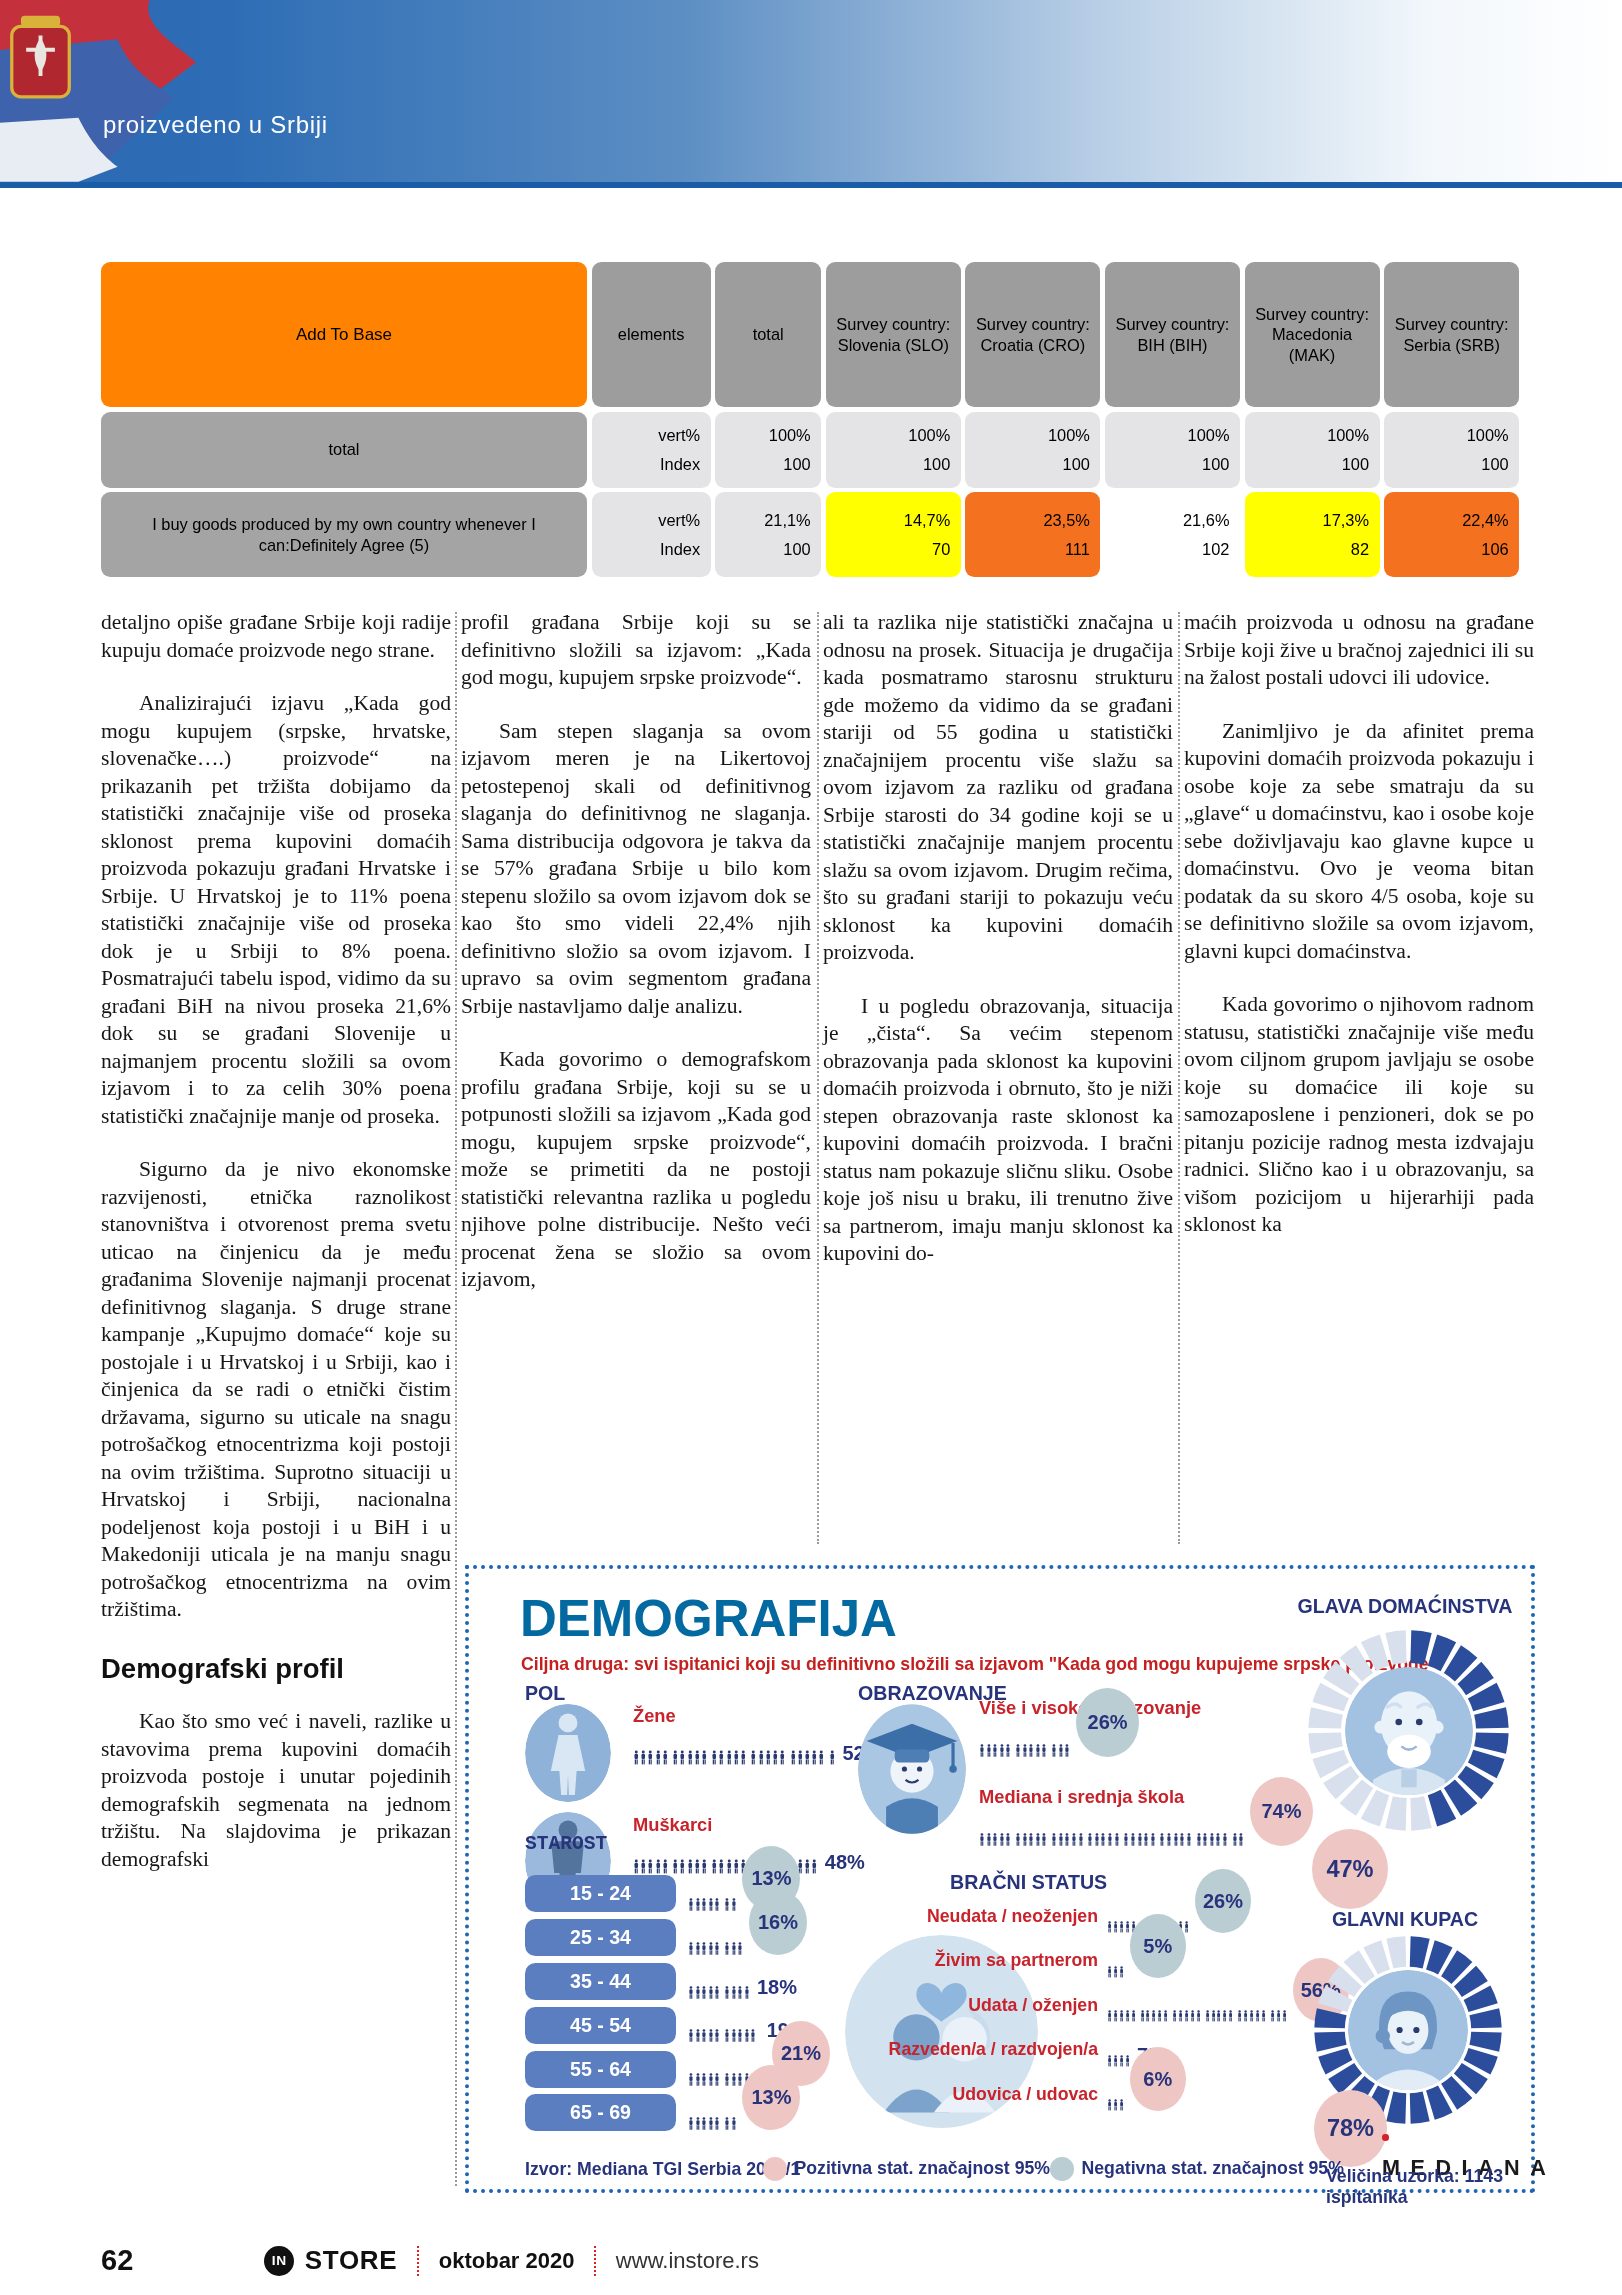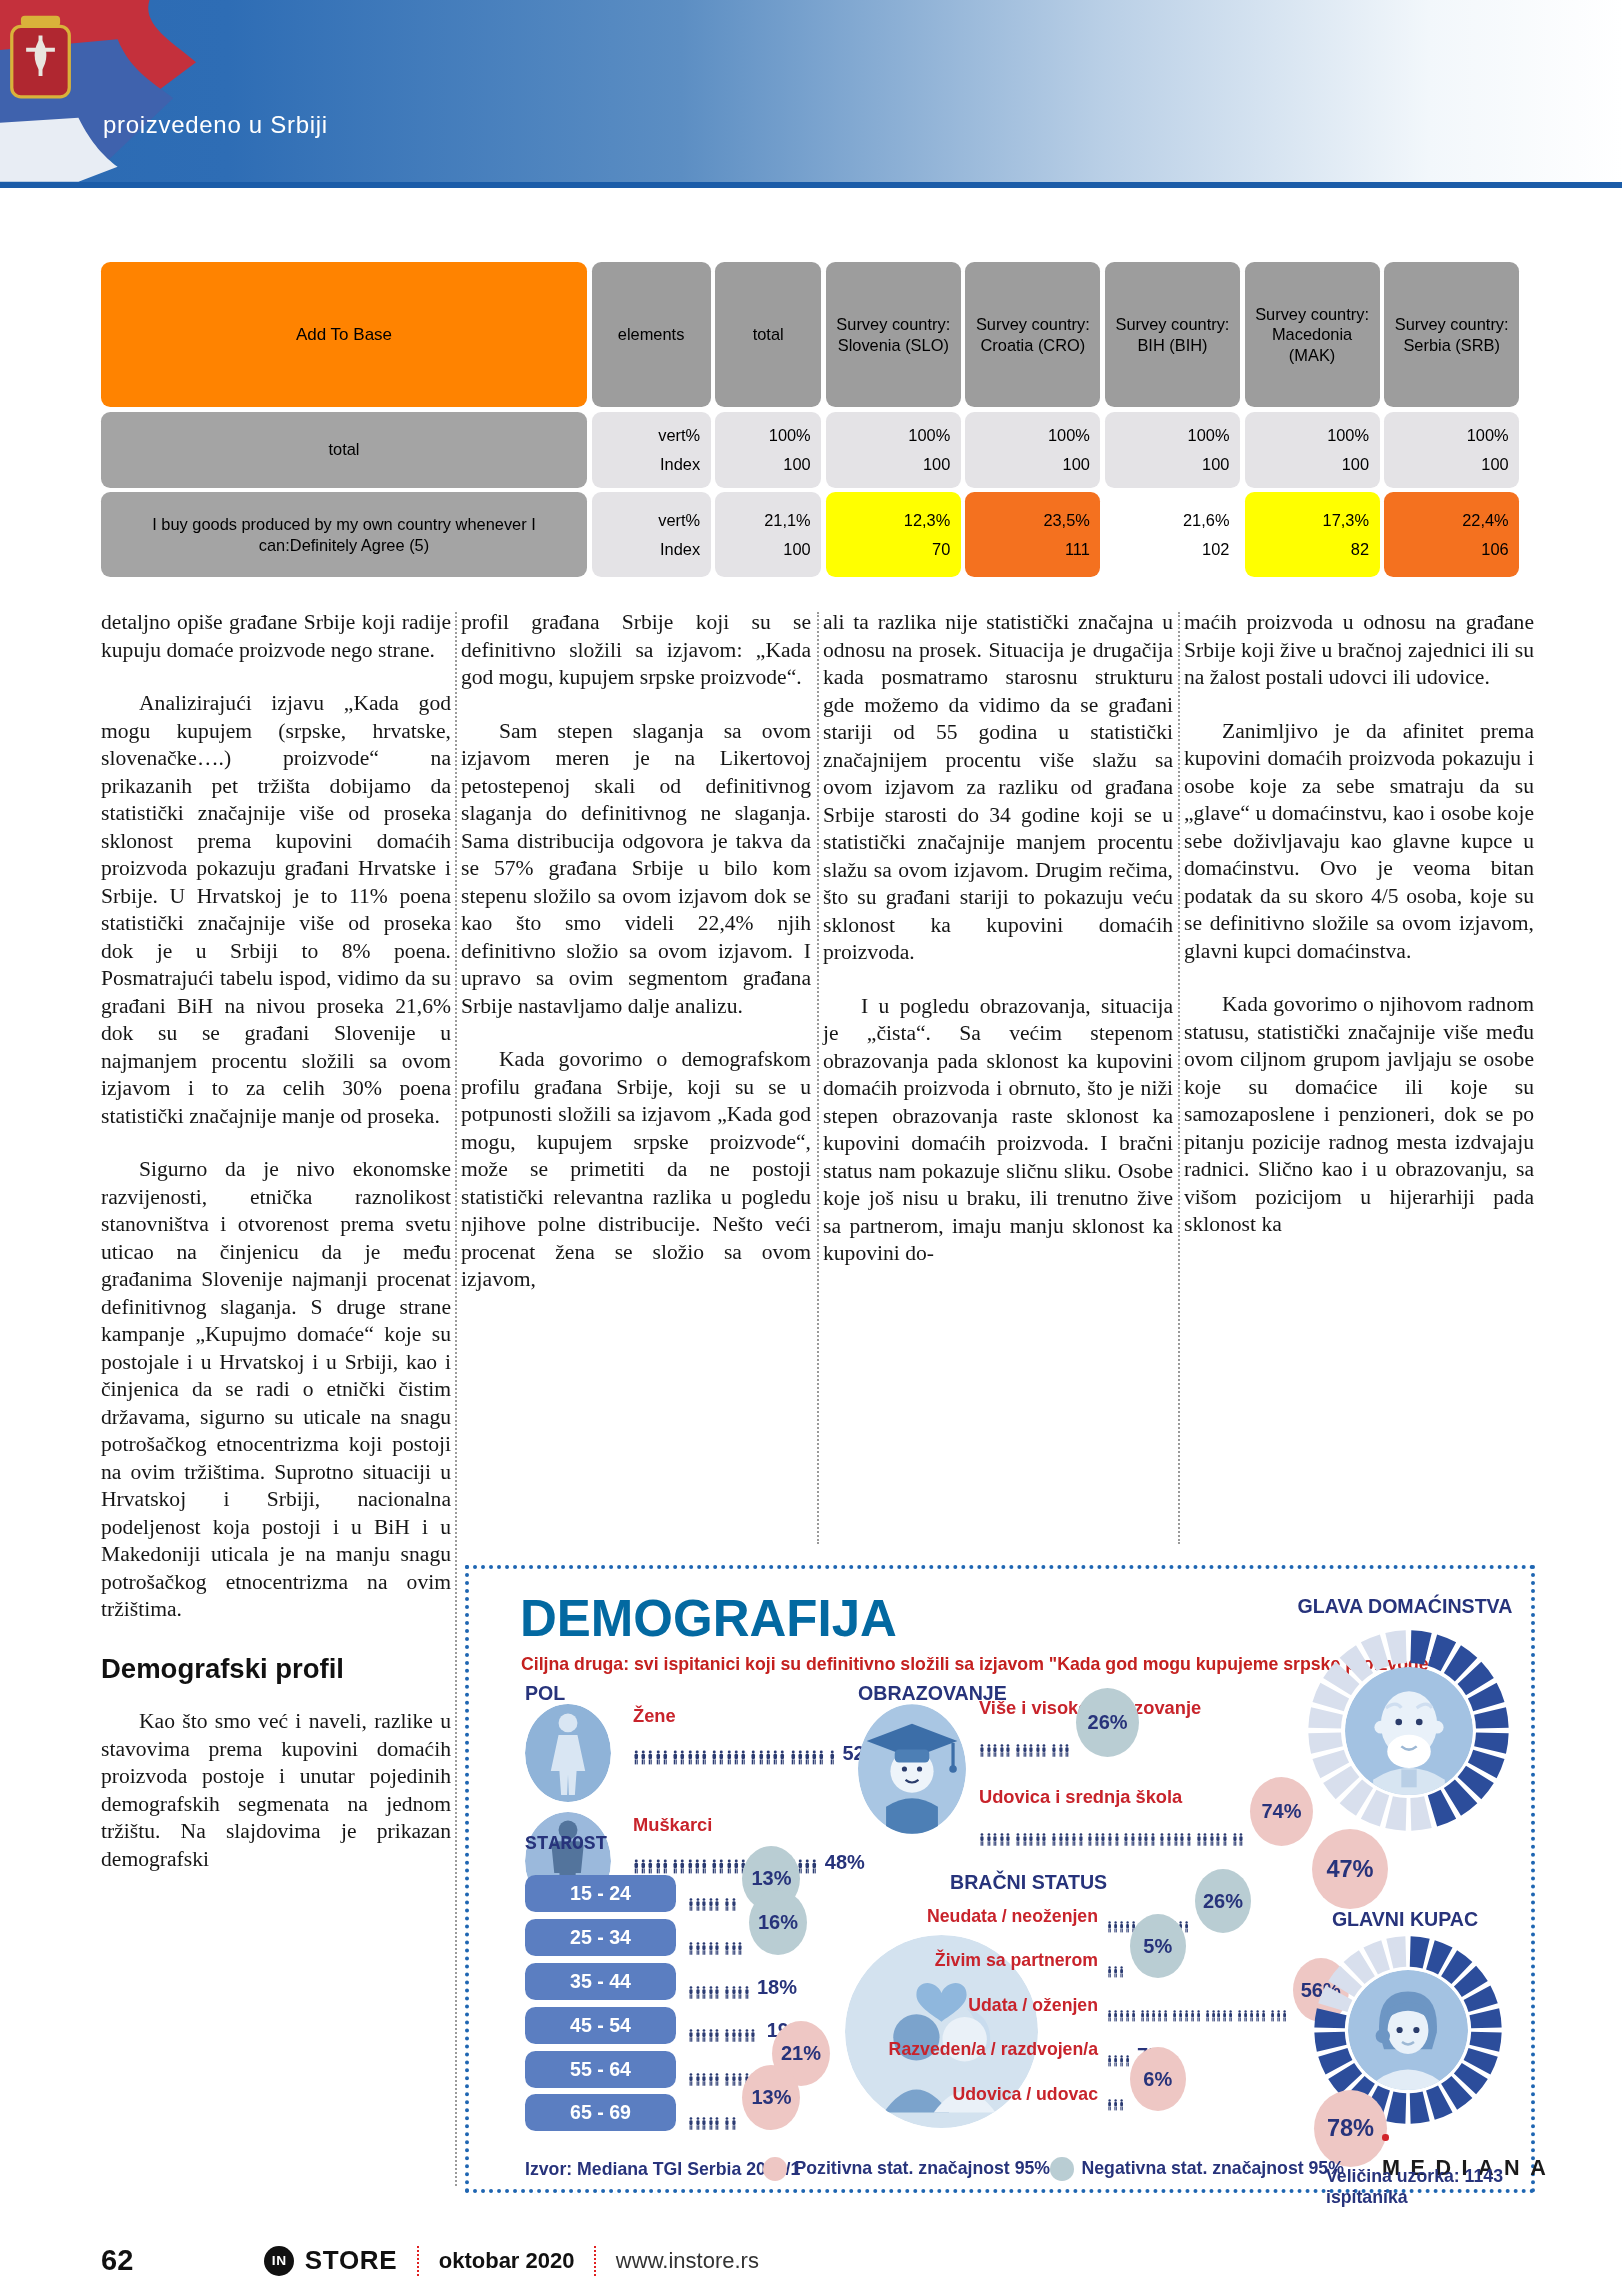--- a/index.html
+++ b/index.html
@@ -138,21 +138,21 @@
     <div class="cell rowlabel">I buy goods produced by my own country whenever I can:Definitely Agree (5)</div>
     <div class="cell val">
       <span class="l1">vert%</span>
       <span class="l2">Index</span>
     </div>
     <div class="cell val bg-light">
       <span class="l1">21,1%</span>
       <span class="l2">100</span>
     </div>
     <div class="cell val bg-yellow">
-      <span class="l1">12,3%</span>
+      <span class="l1">14,7%</span>
       <span class="l2">70</span>
     </div>
     <div class="cell val bg-orange">
       <span class="l1">23,5%</span>
       <span class="l2">111</span>
     </div>
     <div class="cell val bg-white">
       <span class="l1">21,6%</span>
       <span class="l2">102</span>
     </div>
@@ -739,21 +739,21 @@
             <circle cx="5" cy="2.5" r="2.3" fill="#2a3a71"></circle>
             <rect x="2.3" y="5.3" width="5.4" height="8.4" rx="2.2" fill="#2a3a71"></rect>
             <rect x="2.7" y="14" width="1.9" height="7.6" fill="#2a3a71"></rect>
             <rect x="5.4" y="14" width="1.9" height="7.6" fill="#2a3a71"></rect>
           </svg>
         </span>
         <span class="sig-bubble" style="width: 63px; height: 69px; background: rgb(185, 205, 211);">
           <span class="pct" style="margin: 0px;">26%</span>
         </span>
       </div>
-  <div class="item-label" style="left:510px;top:217px;">Udovica i srednja škola</div>
+  <div class="item-label" style="left:510px;top:217px;">Mediana i srednja škola</div>
   <div class="picto-row" style="left:510px;top:242px;">
         <span style="margin-right: 0.7px;">
           <svg width="5.9" height="13" viewBox="0 0 10 22">
             <circle cx="5" cy="2.5" r="2.3" fill="#2a3a71"></circle>
             <rect x="2.3" y="5.3" width="5.4" height="8.4" rx="2.2" fill="#2a3a71"></rect>
             <rect x="2.7" y="14" width="1.9" height="7.6" fill="#2a3a71"></rect>
             <rect x="5.4" y="14" width="1.9" height="7.6" fill="#2a3a71"></rect>
           </svg>
         </span>
         <span style="margin-right: 0.7px;">

